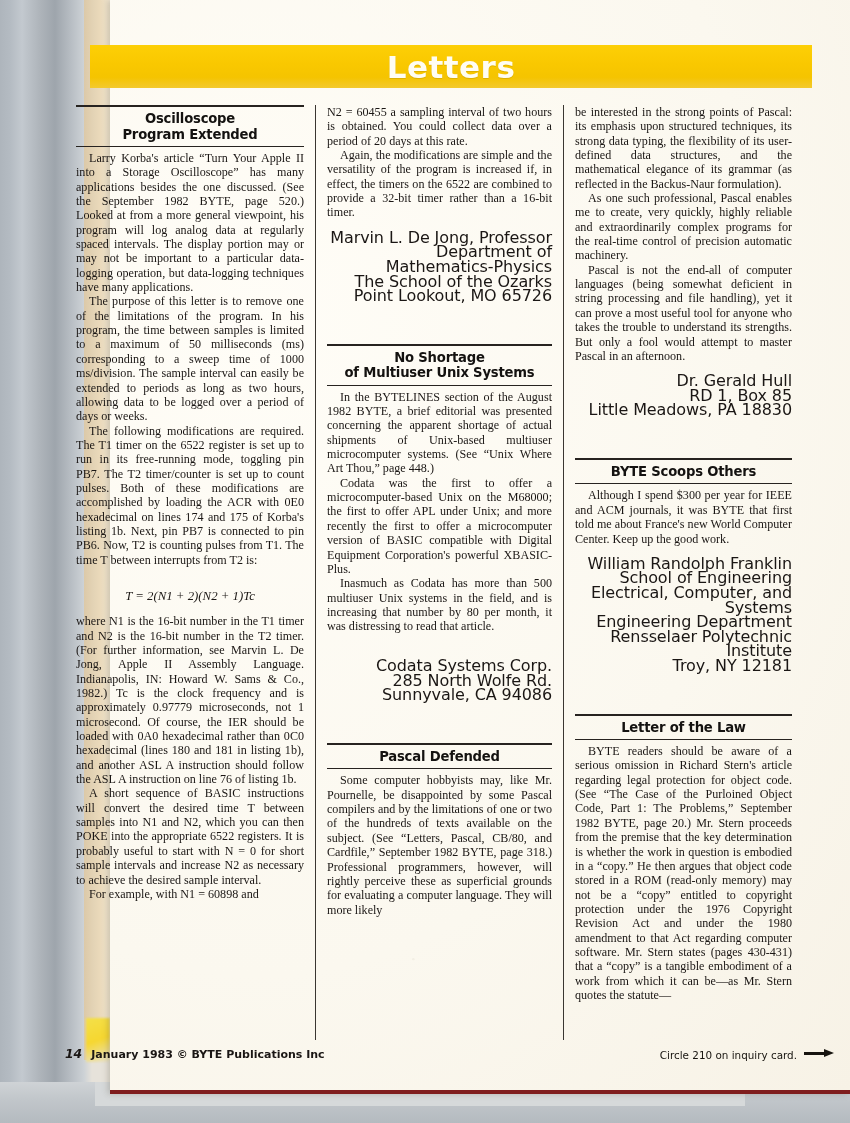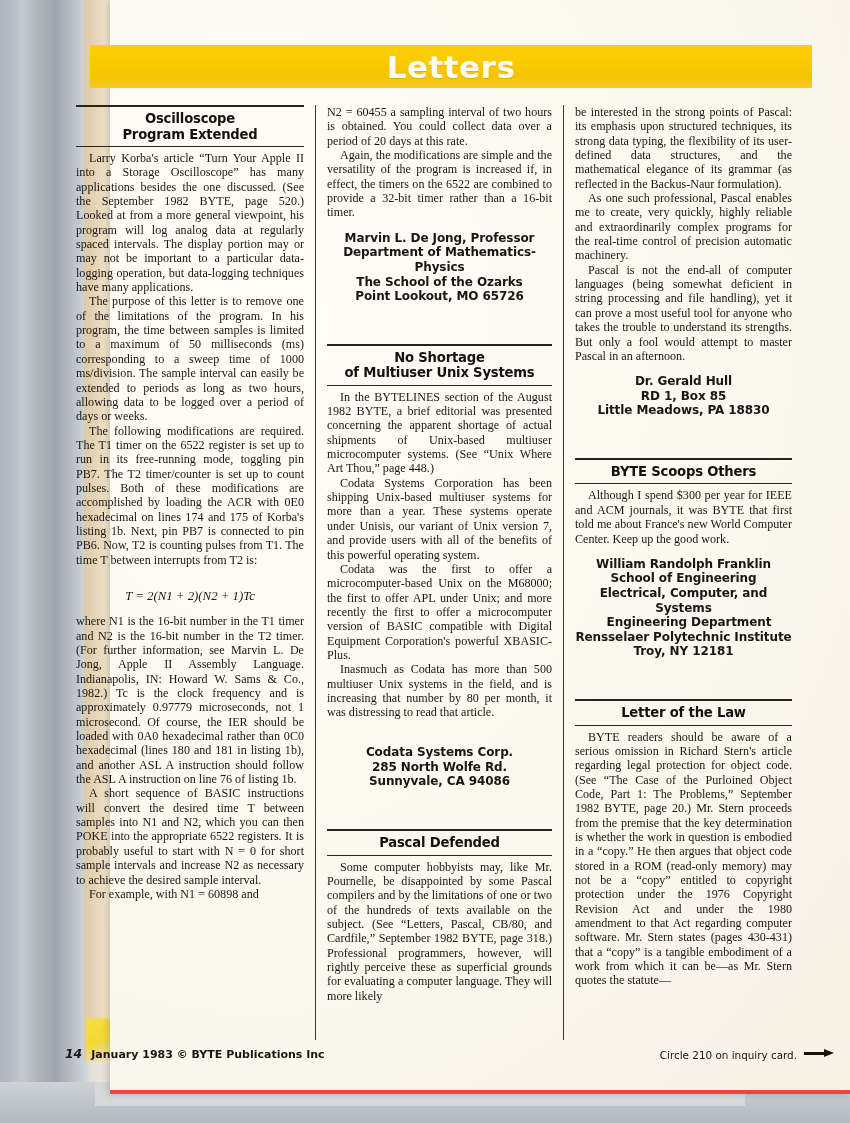--- a/index.html
+++ b/index.html
@@ -32,21 +32,21 @@
     background:linear-gradient(180deg,#cfd3d6 0%,#c2c7cb 40%,#b4babf 100%);
   }
   #bottom-shadow2{
     position:absolute;left:95px;top:1082px;width:650px;height:24px;
     background:#d6d9da;
   }
 
   
   #page{
     position:absolute;left:110px;top:0;width:740px;height:1094px;
-    background:#ef4444;
+    background:#7f1d1d;
     box-shadow:-2px 0 6px rgba(80,70,50,.25);
   }
   #page-inner{
     position:absolute;left:0;top:0;width:740px;height:1090px;
     background:
       radial-gradient(ellipse at 20% 30%, #fffdf7 0%, #fbf8ef 60%, #f7f2e6 100%);
   }
 
   
   .masthead{
@@ -82,23 +82,23 @@
     overflow:hidden;
   }
   .col.c2, .col.c3{border-left:1px solid #3a3631;}
   .col.c1{width:250px;}
   .col.c2{width:248px;}
   .col.c3{width:240px;}
 
   p{margin:0;text-indent:13px;text-align:justify;}
   p.noindent{text-indent:0;}
   p.sig{
-    text-indent:0;text-align:center;
-    font-family:"DejaVu Sans", sans-serif;
-    font-weight:bold;font-size:12px;line-height:14.6px;
+    text-indent:0;text-align:right;
+    font-family:"DejaVu Sans", sans-serif;
+    font-weight:normal;font-size:16px;line-height:14.6px;
     margin-top:11px;
     letter-spacing:-.1px;
   }
   .formula{
     text-align:center;text-indent:0;
     margin:22px 0 11px 0;
     font-style:italic;
     font-size:12.8px;
     font-family:Liberation Serif, serif;
   }
@@ -211,21 +211,20 @@
         <div class="sec">
           <div class="rule-top"></div>
           <h2>
             <span>No Shortage</span><br>
             <span>of Multiuser Unix Systems</span>
           </h2>
           <div class="rule-bot"></div>
         </div>
 
         <p>In the BYTELINES section of the August 1982 BYTE, a brief editorial was presented concerning the apparent shortage of actual shipments of Unix-based multiuser microcomputer systems. (See “Unix Where Art Thou,” page 448.)</p>
-        <p>Codata Systems Corporation has been shipping Unix-based multiuser systems for more than a year. These systems operate under Unisis, our variant of Unix version 7, and provide users with all of the benefits of this powerful operating system.</p>
         <p>Codata was the first to offer a microcomputer-based Unix on the M68000; the first to offer APL under Unix; and more recently the first to offer a microcomputer version of BASIC compatible with Digital Equipment Corporation's powerful XBASIC-Plus.</p>
         <p>Inasmuch as Codata has more than 500 multiuser Unix systems in the field, and is increasing that number by 80 per month, it was distressing to read that article.</p>
 
         <p class="sig">
           <br>
           <span>Codata Systems Corp.</span><br>
           <span>285 North Wolfe Rd.</span><br>
           <span>Sunnyvale, CA 94086</span>
         </p>
 

